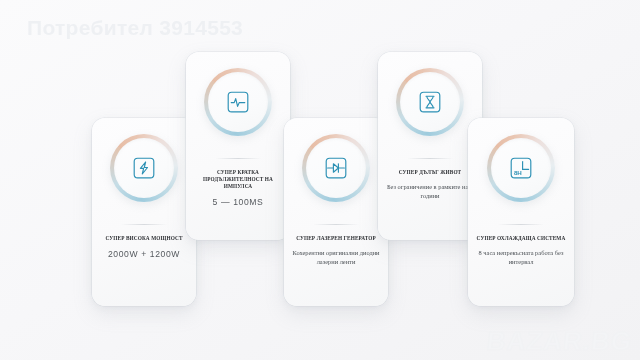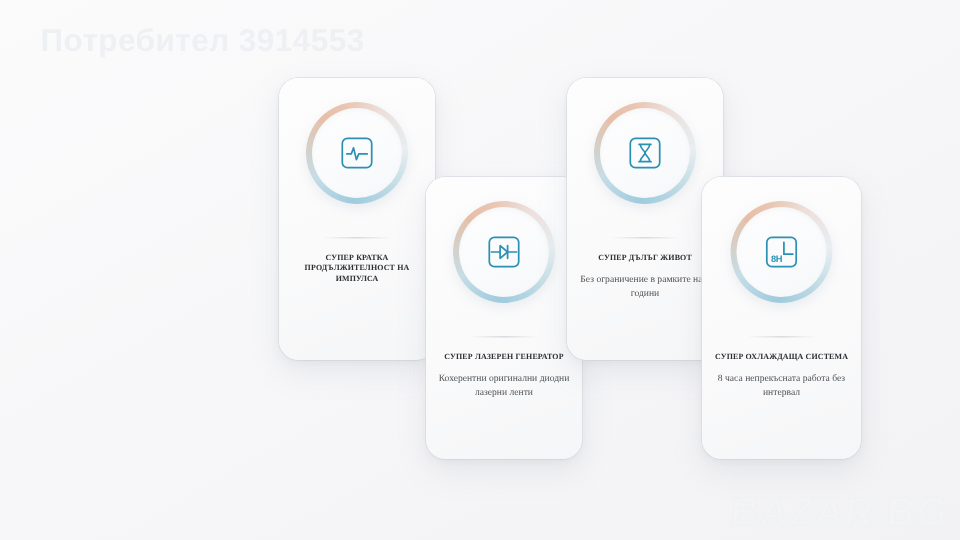--- a/index.html
+++ b/index.html
@@ -102,34 +102,50 @@
   .card-desc { margin-top:6px;  font-size:6.4px; width:92px; }
   .card-value{ margin-top:7px;  font-size:8.6px; width:96px; }
 </style>
 </head>
 <body>
 
 <div id="stage">
 
   <div class="wm-user">Потребител 3914553</div>
 
+  <div class="card" id="card-1">
+    <div class="ring-wrap">
+      <div class="ring">
+        <div class="ring-inner">
+          <svg width="26" height="26" viewBox="0 0 26 26">
+            <rect x="3.2" y="3.2" width="19.6" height="19.6" rx="3.4" fill="none" stroke="#2b90b4" stroke-width="1.15"></rect>
+            <path d="M14.6 7.0 L9.4 13.4 L12.6 13.4 L11.3 19.0 L16.5 12.5 L13.3 12.5 Z" fill="none" stroke="#2b90b4" stroke-width="1.15" stroke-linejoin="round" stroke-linecap="round"></path>
+          </svg>
+        </div>
+      </div>
+    </div>
+    <div class="divider"></div>
+    <div class="card-title">СУПЕР ВИСОКА МОЩНОСТ</div>
+    <div class="card-value">2000W + 1200W</div>
+  </div>
 
   <div class="card" id="card-2">
     <div class="ring-wrap">
       <div class="ring">
         <div class="ring-inner">
           <svg width="26" height="26" viewBox="0 0 26 26">
             <rect x="3.2" y="3.2" width="19.6" height="19.6" rx="3.4" fill="none" stroke="#2b90b4" stroke-width="1.15"></rect>
             <path d="M6.2 13.6 H9.2 L10.7 9.6 L12.6 17.4 L14.2 13.6 H19.8" fill="none" stroke="#2b90b4" stroke-width="1.15" stroke-linejoin="round" stroke-linecap="round"></path>
           </svg>
         </div>
       </div>
     </div>
     <div class="divider"></div>
     <div class="card-title">СУПЕР КРАТКА ПРОДЪЛЖИТЕЛНОСТ НА ИМПУЛСА</div>
+    <div class="card-value">5 — 100MS</div>
   </div>
 
   <div class="card" id="card-3">
     <div class="ring-wrap">
       <div class="ring">
         <div class="ring-inner">
           <svg width="26" height="26" viewBox="0 0 26 26">
             <rect x="3.2" y="3.2" width="19.6" height="19.6" rx="3.4" fill="none" stroke="#2b90b4" stroke-width="1.15"></rect>
             <line x1="4.6" y1="13" x2="10.4" y2="13" stroke="#2b90b4" stroke-width="1.15" stroke-linecap="round"></line>
             <path d="M10.4 8.8 L10.4 17.2 L15.4 13 Z" fill="none" stroke="#2b90b4" stroke-width="1.15" stroke-linejoin="round"></path>

